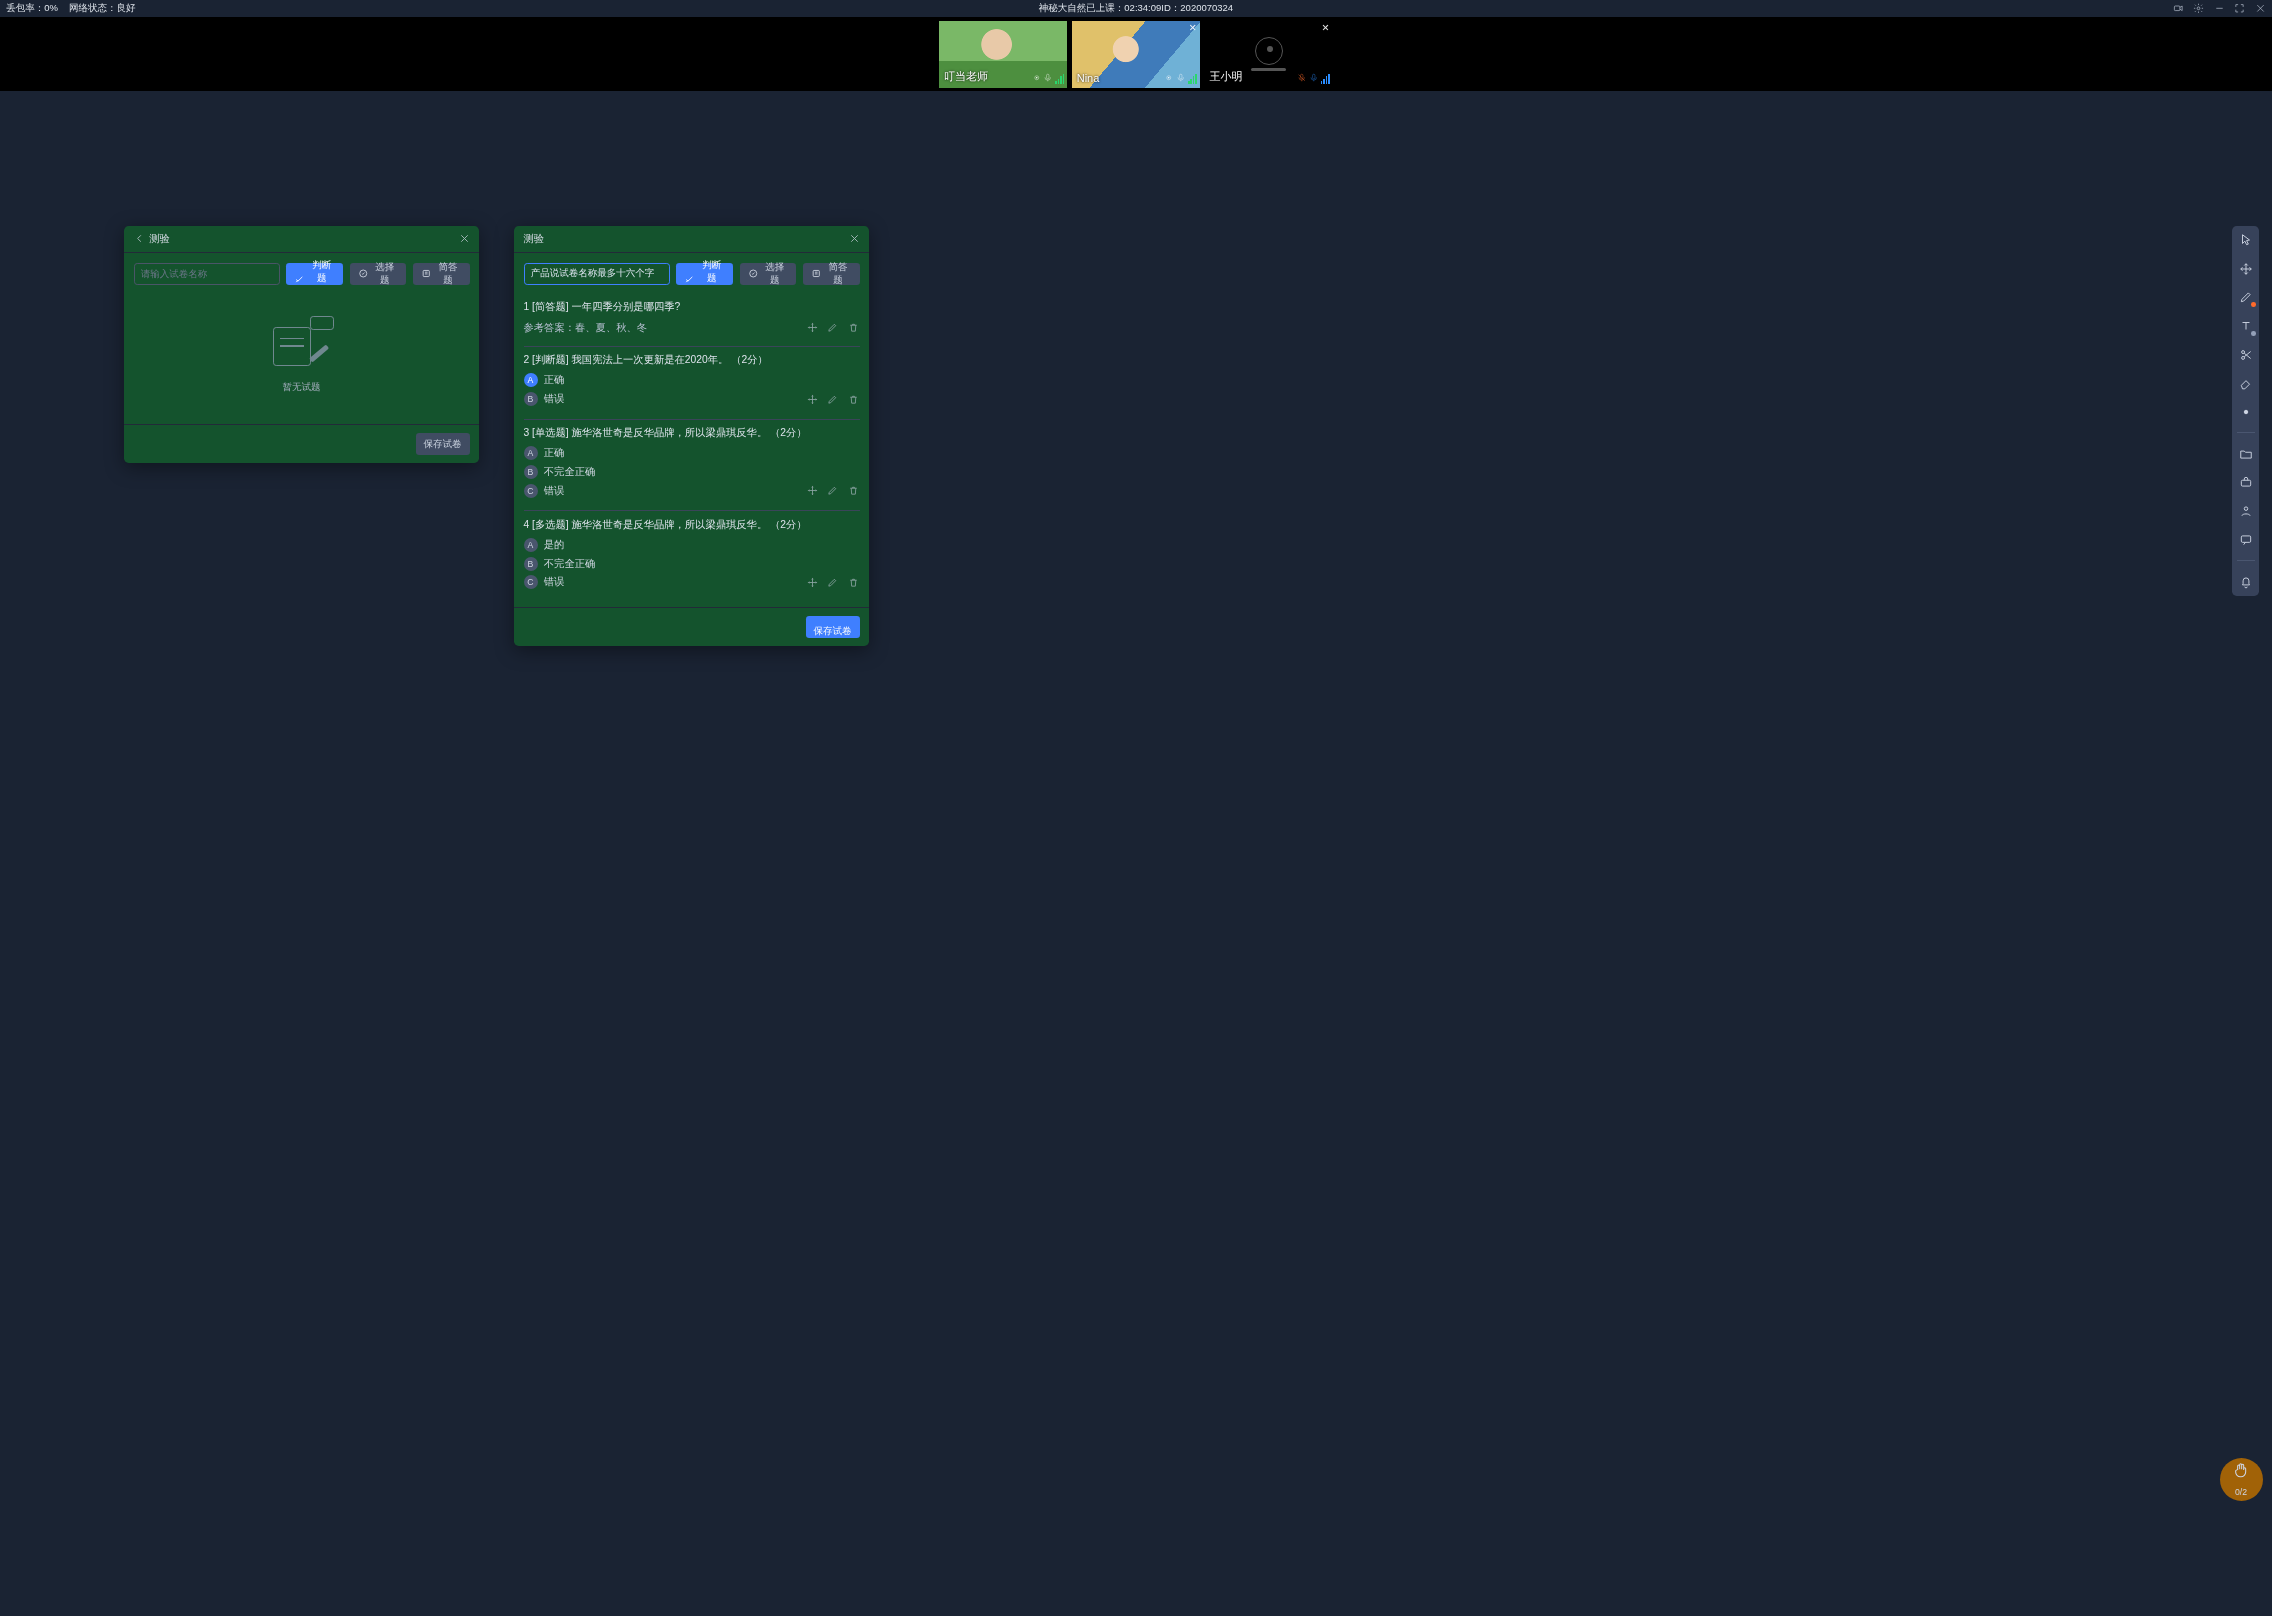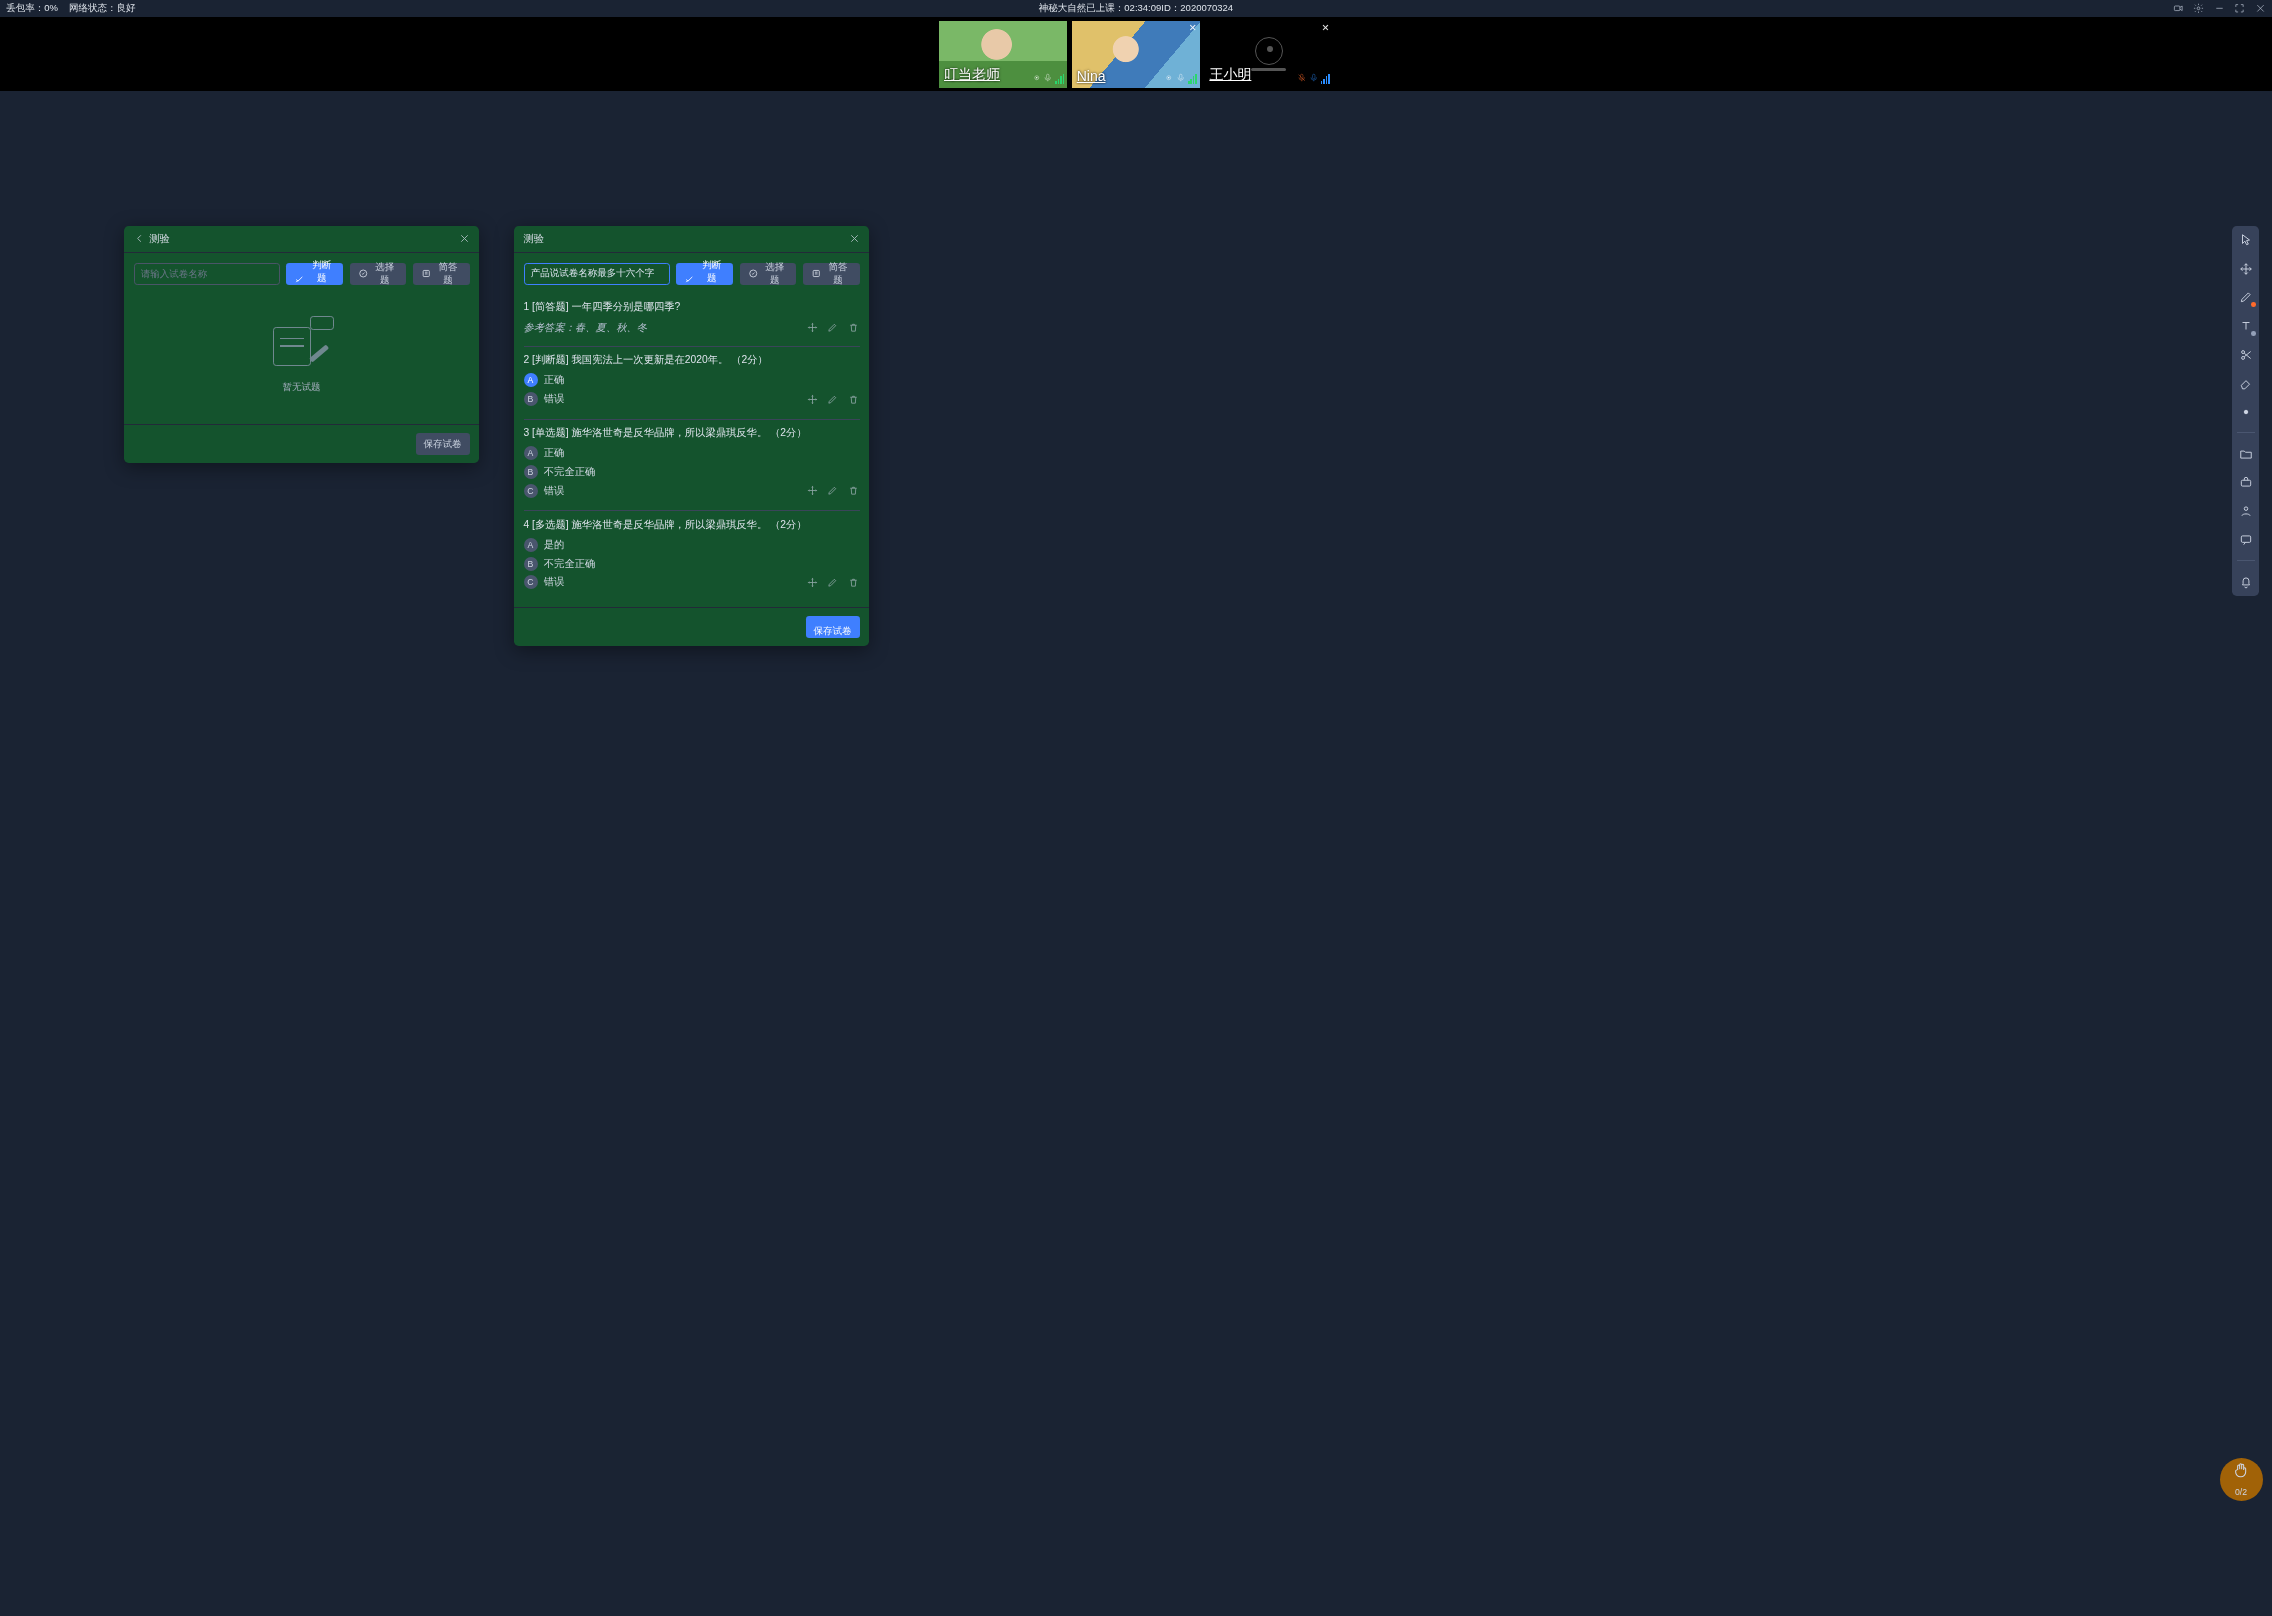--- a/index.html
+++ b/index.html
@@ -34,23 +34,22 @@
     justify-content: center;
     gap: 4.7px;
     padding: 3.2px 0;
   }
   .vtile {
     width: 128px; height: 67px; position: relative; overflow: hidden;
     display: flex; align-items: center; justify-content: center;
     background: #222;
   }
   .vtile .name {
-    position: absolute; left: 4.7px; bottom: 3.2px; font-size: 14px; color: #fff;
+    position: absolute; left: 4.7px; bottom: 3.2px; font-size: 11px; color: #fff;
     text-shadow: 0 0 2.4px #000;
-    text-decoration: underline;
   }
   .vtile .closex { position: absolute; right: 3.2px; top: 1.6px; color: #fff; font-size: 9.5px; opacity: .9; }
   .vtile .status { position: absolute; right: 3.2px; bottom: 3.2px; display: flex; gap: 2.4px; align-items: flex-end; }
   .vtile .bars { display: flex; gap: 0.8px; align-items: flex-end; }
   .vtile .bars span { width: 1.6px; background: #2bd66e; display: inline-block; }
   .vtile.off { background: #000; }
   .vtile.off .offcam { width: 28px; height: 28px; border: 1.6px solid #555; border-radius: 50%; position: relative; }
   .vtile.off .offcam::after { content: ""; position: absolute; width: 6.3px; height: 6.3px; background: #555; border-radius: 50%; left: 11px; top: 8px; }
   .vtile.off .offbase { width: 35px; height: 3.2px; background: #555; border-radius: 1.6px; margin-top: 3.2px; }
   .vtile .photo1 { width:100%; height:100%; background: radial-gradient(circle at 45% 35%, #e8c9a8 0 18%, transparent 19%), linear-gradient(180deg,#7ab867 0 60%,#4d8f3f 60% 100%); }
@@ -101,21 +100,21 @@
   .empty .scroll::after { top: 17.4px; }
   .empty .bubble { position:absolute; left:41px; top:0; width:24px; height:14px; border:1.6px solid #8f9ab0; border-radius:3.2px; }
   .empty .pen { position:absolute; left:39px; top:35px; width:22px; height:4.7px; background:#8f9ab0; transform:rotate(-40deg); border-radius:1.6px; }
   .empty-text { font-size: 9.5px; color: #a7b0c0; }
   .panel-foot { padding: 8px 9.5px; display: flex; justify-content: flex-end; border-top: 0.8px solid #222a38; }
 
   
   .q { padding: 6.3px 0 8px; border-bottom: 0.8px solid #3a4559; }
   .q:last-child { border-bottom: none; }
   .q-title { font-size: 10.3px; color: #dfe4ed; margin-bottom: 6.3px; }
-  .q .ref { color: #b5bfd0; font-size: 10.3px; margin-bottom: 3.2px; font-style: italic; }
+  .q .ref { color: #b5bfd0; font-size: 10.3px; margin-bottom: 3.2px; }
   .q-row { display: flex; align-items: center; }
   .q-actions { margin-left: auto; display: flex; gap: 8px; opacity: .75; margin-top: -14px; }
   .q-actions.inline { margin-top: 0; }
   .act { width: 12.6px; height: 12.6px; display: inline-flex; align-items: center; justify-content: center; cursor: pointer; }
   .opt { display: flex; align-items: center; gap: 6.3px; margin: 4.7px 0; font-size: 10.3px; color: #cfd6e1; }
   .opt .letter { width: 14px; height: 14px; border-radius: 50%; background: #4a566e; color: #cfd6e1; font-size: 8.7px; display: inline-flex; align-items: center; justify-content: center; }
   .opt.sel .letter { background: #3f7fff; color: #fff; }
 
   
   .sidebar {

